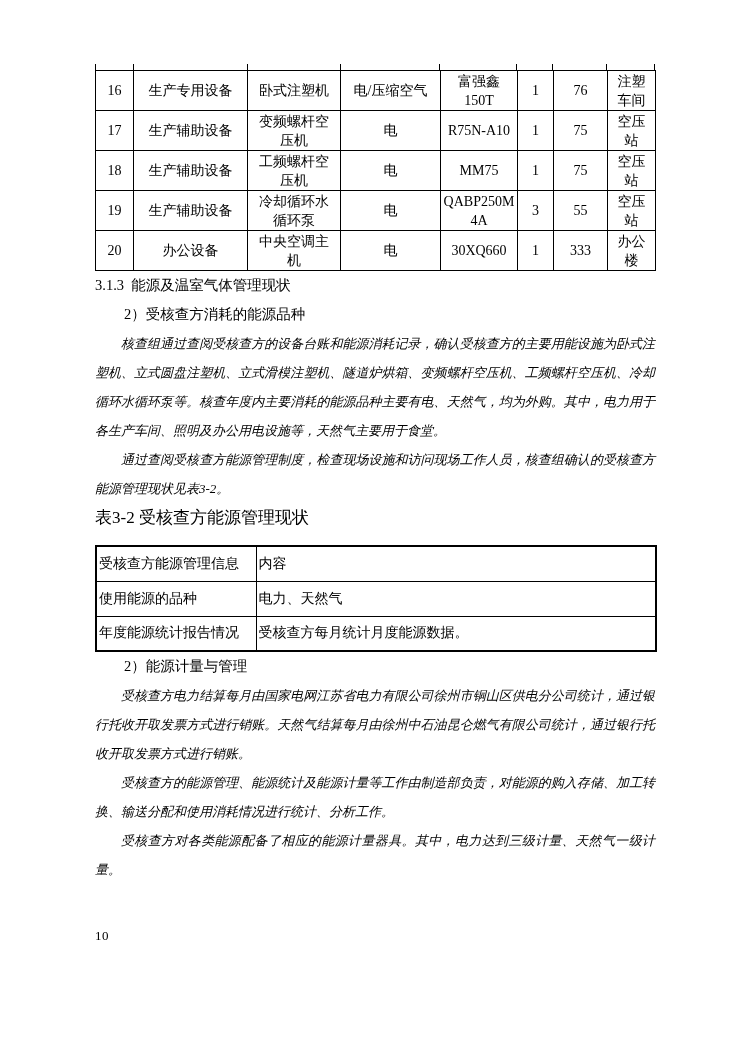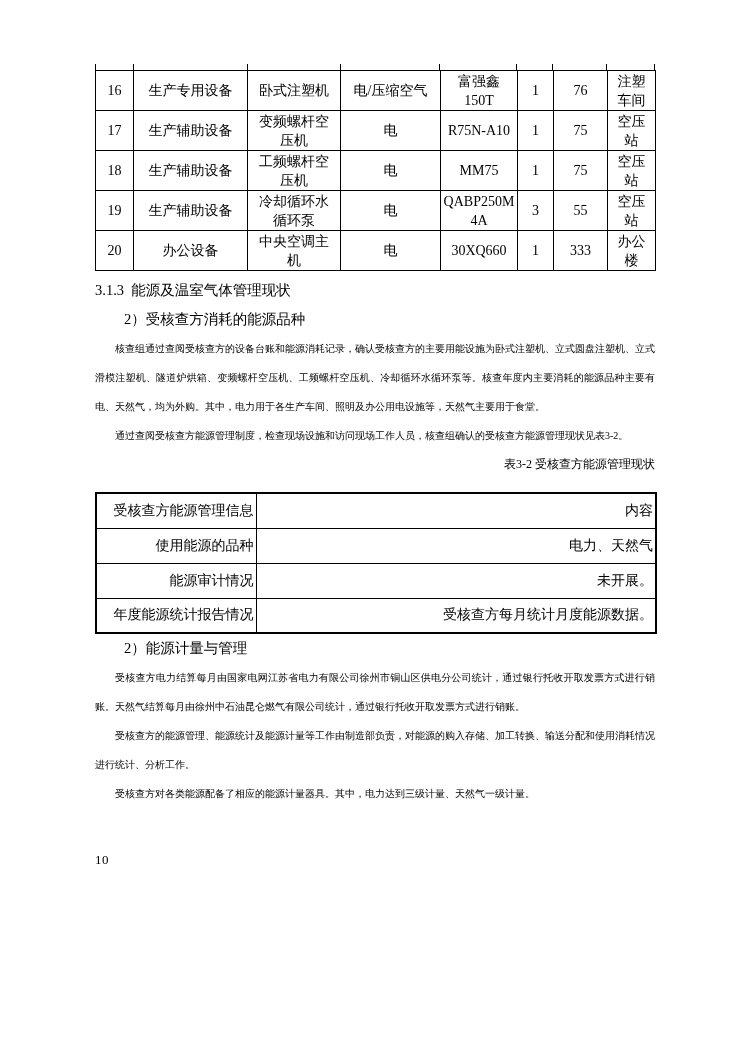--- a/index.html
+++ b/index.html
@@ -28,42 +28,43 @@
     border: 1px solid #000;
     text-align: center;
     vertical-align: middle;
     line-height: 19px;
     height: 40px;
     padding: 0 1px;
     white-space: pre-line;
     word-break: break-all;
   }
 
-  .h313 { font-size: 14.5px; line-height: 29px; margin-top: 5px; white-space: pre-wrap; }
+  .h313 { font-size: 14.5px; line-height: 29px; white-space: pre-wrap; }
   .sub  { font-size: 14.5px; line-height: 29px; padding-left: 2em; }
   .para {
-    font-size: 10px;
+    font-size: 13px;
     line-height: 29px;
     text-align: justify;
     text-indent: 2em;
+    font-style: italic;
   }
-  .caption { font-size: 12px; line-height: 29px; text-align: right; }
+  .caption { font-size: 17px; line-height: 29px; text-align: left; }
 
   table.t2 {
     border-collapse: collapse;
     width: 560px;
     margin-top: 13px;
     font-size: 14px;
     border: 2px solid #000;
     table-layout: fixed;
   }
   table.t2 td {
     border: 1px solid #000;
     height: 35px;
-    text-align: right;
+    text-align: left;
     vertical-align: middle;
     padding: 0 2px;
   }
 
   .pagenum {
     margin-top: 44px;
     font-size: 13px;
     letter-spacing: 0.5px;
   }
 </style>
@@ -173,24 +174,20 @@
     <tbody>
       <tr>
         <td>受核查方能源管理信息</td>
         <td>内容</td>
       </tr>
       <tr>
         <td>使用能源的品种</td>
         <td>电力、天然气</td>
       </tr>
       <tr>
-        <td>能源审计情况</td>
-        <td>未开展。</td>
-      </tr>
-      <tr>
         <td>年度能源统计报告情况</td>
         <td>受核查方每月统计月度能源数据。</td>
       </tr>
     </tbody>
   </table>
 
   <div class="sub">2）能源计量与管理</div>
   <div class="para">受核查方电力结算每月由国家电网江苏省电力有限公司徐州市铜山区供电分公司统计，通过银行托收开取发票方式进行销账。天然气结算每月由徐州中石油昆仑燃气有限公司统计，通过银行托收开取发票方式进行销账。</div>
   <div class="para">受核查方的能源管理、能源统计及能源计量等工作由制造部负责，对能源的购入存储、加工转换、输送分配和使用消耗情况进行统计、分析工作。</div>
   <div class="para">受核查方对各类能源配备了相应的能源计量器具。其中，电力达到三级计量、天然气一级计量。</div>

